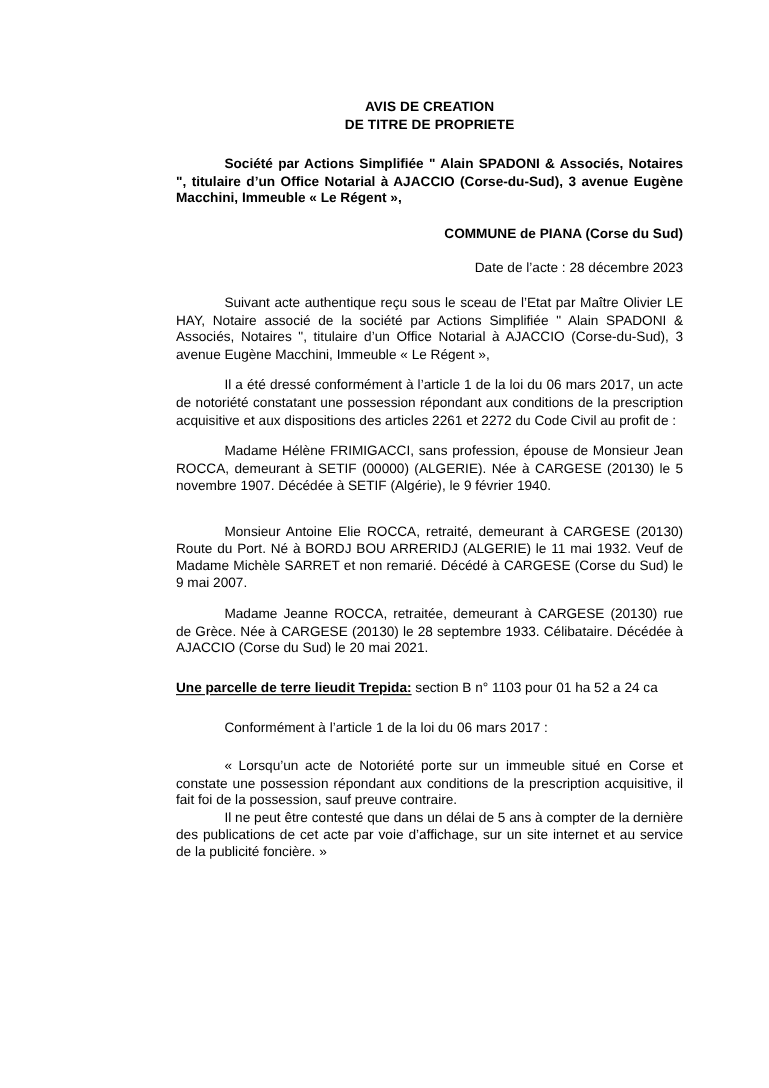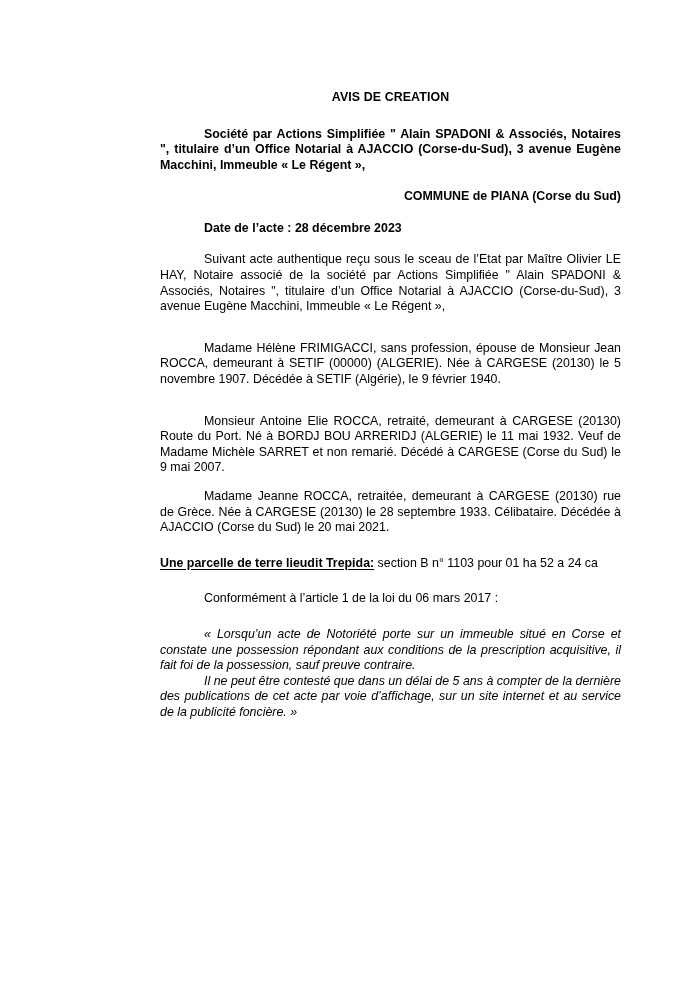--- a/index.html
+++ b/index.html
@@ -44,75 +44,77 @@
 
   .block.indent {
     text-indent: 44px;
   }
 
   .block.bold {
     font-weight: bold;
   }
 
   .block.italic {
-    font-style: italic;
   }
 
   .centered {
     text-align: right;
     font-weight: bold;
     font-size: 12.4px;
     line-height: 15.6px;
   }
 
   .left-bold {
-    font-weight: bold;
+    font-weight: normal;
     font-size: 12.4px;
     line-height: 15.6px;
     padding-left: 44px;
+    text-align: right;
   }
 
   .gap-title { height: 21px; }
   .gap-sm    { height: 13px; }
   .gap-md    { height: 16px; }
   .gap-lg    { height: 20px; }
 
   .u-bold {
     font-weight: bold;
     text-decoration: underline;
     text-underline-offset: 2px;
   }
 </style>
 </head>
 <body>
 
 <div class="page">
 
   <div>
     <div class="title-line">AVIS DE CREATION</div>
+    <div class="title-line">DE TITRE DE PROPRIETE</div>
   </div>
 
   <div class="gap-title"></div>
 
   <p class="block bold indent">Société par Actions Simplifiée " Alain SPADONI &amp; Associés, Notaires ", titulaire d’un Office Notarial à AJACCIO (Corse-du-Sud), 3 avenue Eugène Macchini, Immeuble « Le Régent »,</p>
 
   <div class="gap-md"></div>
 
   <div class="centered">COMMUNE de PIANA (Corse du Sud)</div>
 
   <div class="gap-md"></div>
 
   <div class="left-bold">Date de l’acte : 28 décembre 2023</div>
 
   <div class="gap-md"></div>
 
   <p class="block indent">Suivant acte authentique reçu sous le sceau de l’Etat par Maître Olivier LE HAY, Notaire associé de la société par Actions Simplifiée " Alain SPADONI &amp; Associés, Notaires ", titulaire d’un Office Notarial à AJACCIO (Corse-du-Sud), 3 avenue Eugène Macchini, Immeuble « Le Régent »,</p>
 
   <div class="gap-sm"></div>
 
+  <p class="block indent">Il a été dressé conformément à l’article 1 de la loi du 06 mars 2017, un acte de notoriété constatant une possession répondant aux conditions de la prescription acquisitive et aux dispositions des articles 2261 et 2272 du Code Civil au profit de :</p>
 
   <div class="gap-sm"></div>
 
   <p class="block indent">Madame Hélène FRIMIGACCI, sans profession, épouse de Monsieur Jean ROCCA, demeurant à SETIF (00000) (ALGERIE). Née à CARGESE (20130) le 5 novembre 1907. Décédée à SETIF (Algérie), le 9 février 1940.</p>
 
   <div class="gap-sm"></div>
 
 
   <div class="gap-sm"></div>
 

